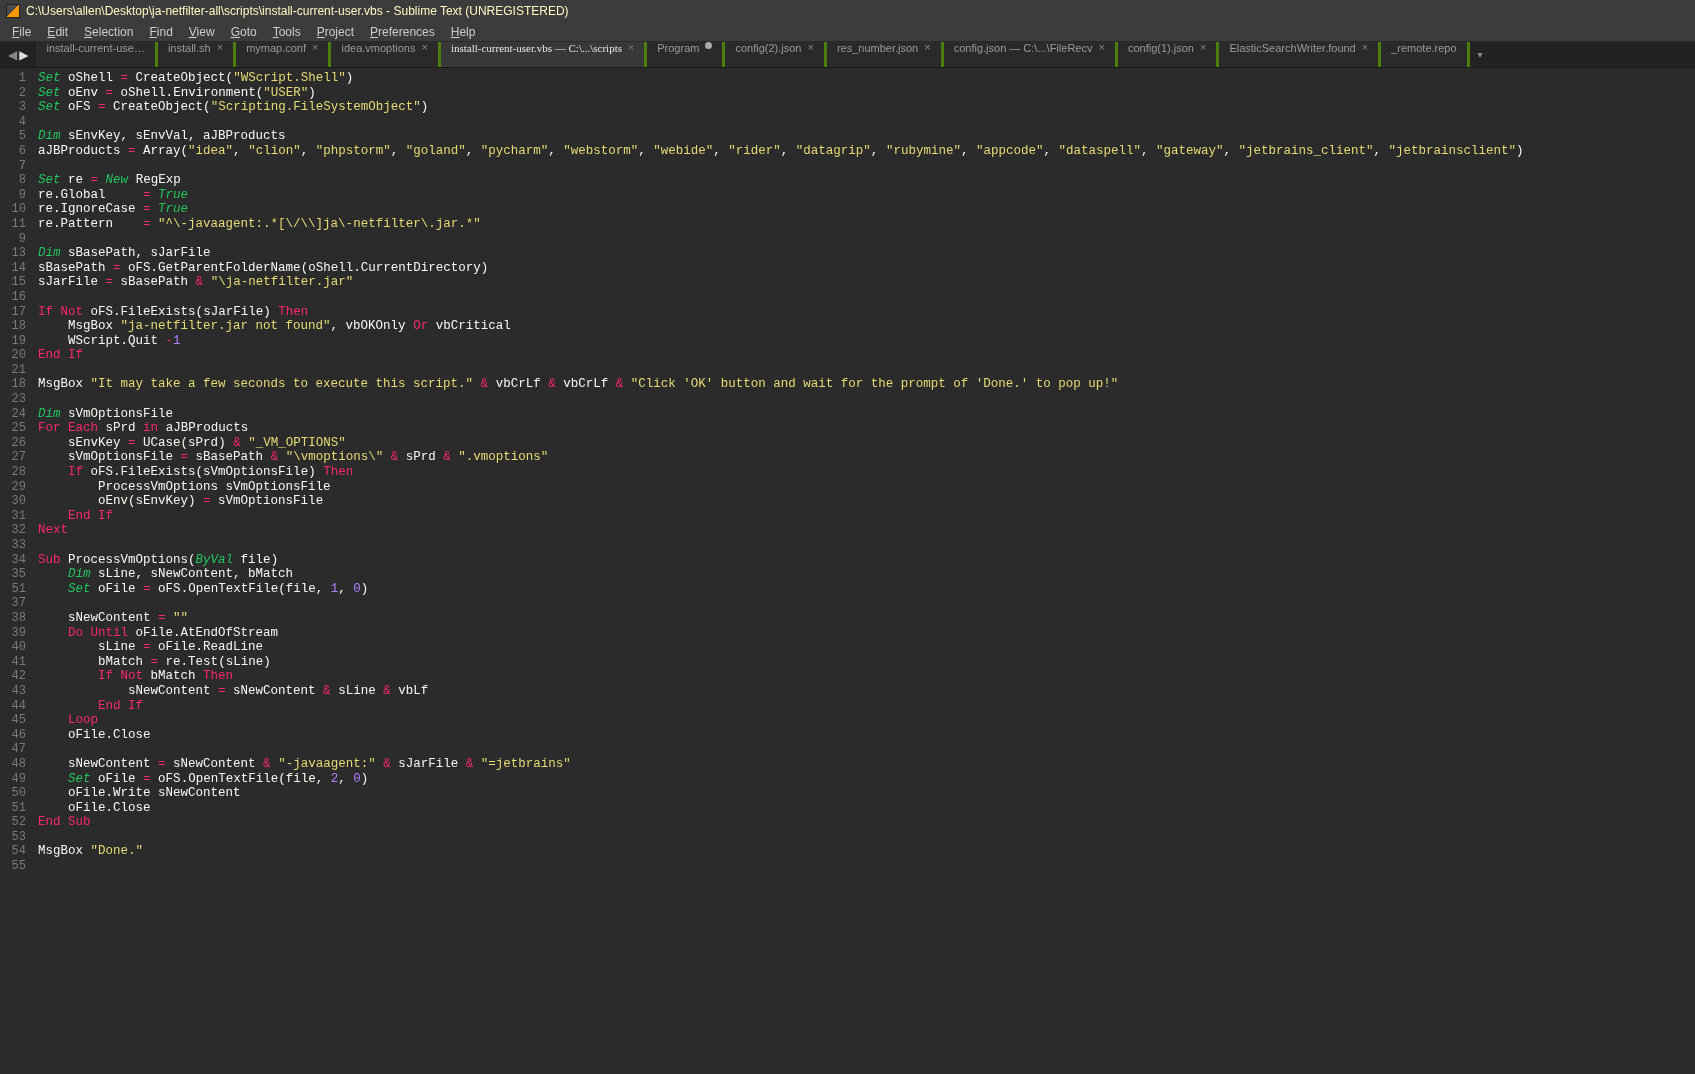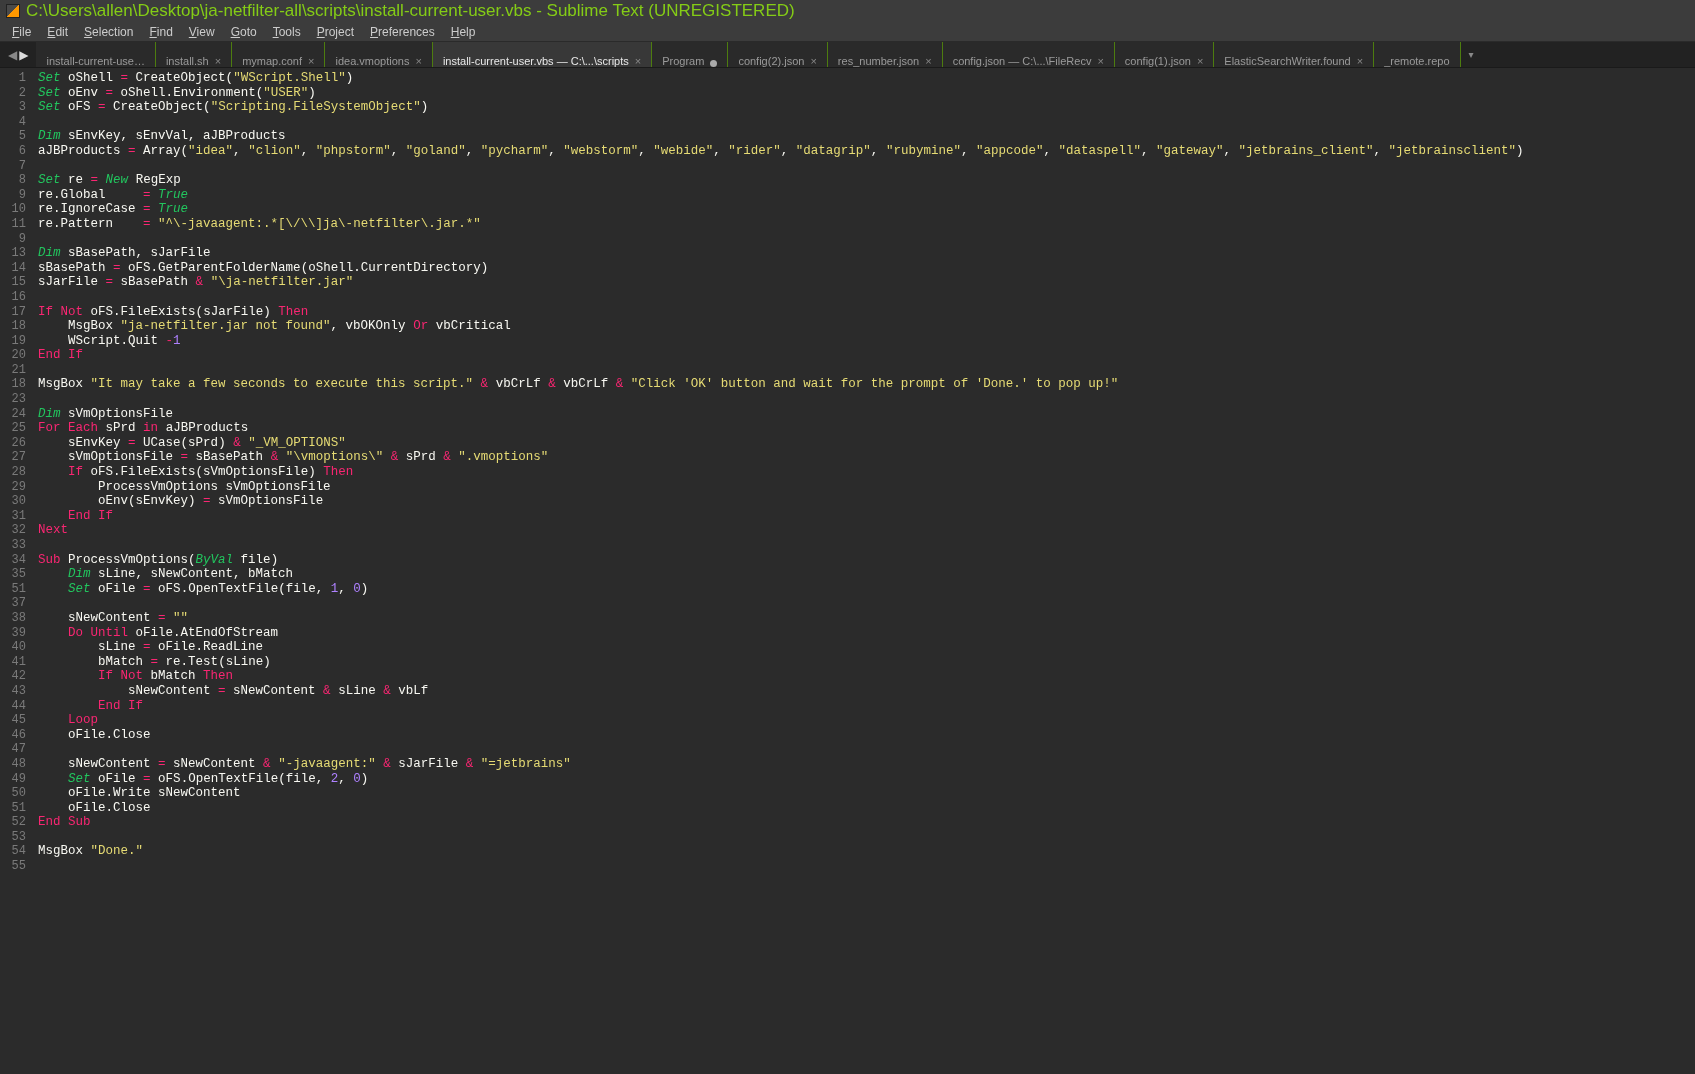--- a/index.html
+++ b/index.html
@@ -11,22 +11,22 @@
     width: 1695px;
     height: 1074px;
   }
   .titlebar {
     height: 22px;
     background: #3c3c3c;
     display: flex;
     align-items: center;
     padding-left: 6px;
     gap: 6px;
-    font-size: 17px;
-    color: #84cc16;
+    font-size: 12px;
+    color: #fef9c3;
   }
   .app-icon {
     width: 14px; height: 14px;
     background: linear-gradient(135deg,#4a4a4a 0%,#4a4a4a 50%,#ff9800 50%,#ff9800 100%);
     border:1px solid #222;
   }
   .menubar {
     height: 20px;
     background: #3c3c3c;
     display: flex;
@@ -52,33 +52,34 @@
     display: flex;
     align-items: center;
     gap: 2px;
     padding: 0 8px;
   }
   .arrow { font-size: 12px; color: #888; }
   .arrow.enabled { color: #ddd; }
   .tabs { display: flex; align-items: stretch; overflow:hidden; }
   .tab {
     display: flex;
-    align-items: flex-end;
+    align-items: flex-start;
     gap: 6px;
     padding: 0 10px;
     font-size: 11px;
     color: #9a9a9a;
-    border-right: 1px solid #4d7c0f;
+    border-right: 3px solid #4d7c0f;
     background: #2a2a2a;
     position: relative;
     white-space: nowrap;
   }
   .tab.active {
     background: #383838;
     color: #e8e8e8;
+    font-family: Liberation Serif, serif;
   }
   .tab .close {
     color: #888;
     font-size: 11px;
     line-height: 1;
   }
   .tab .dirty {
     width: 7px; height: 7px; border-radius: 50%; background: #aaa;
   }
   .dropdown-caret {

